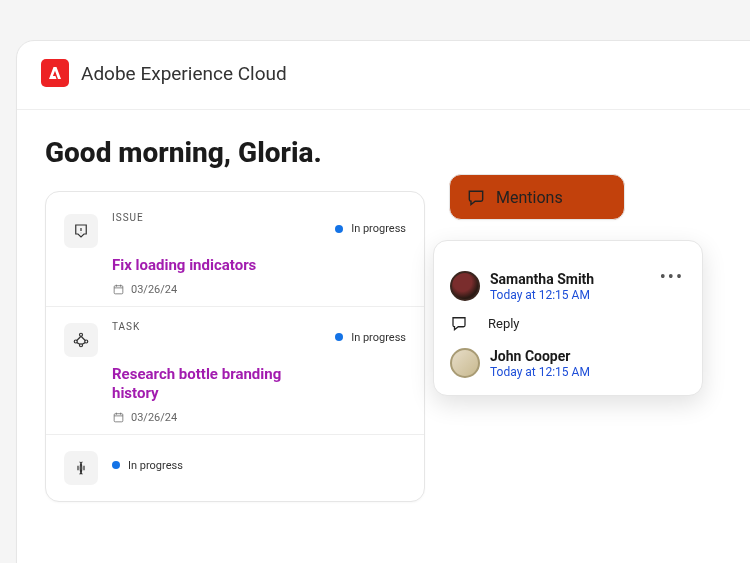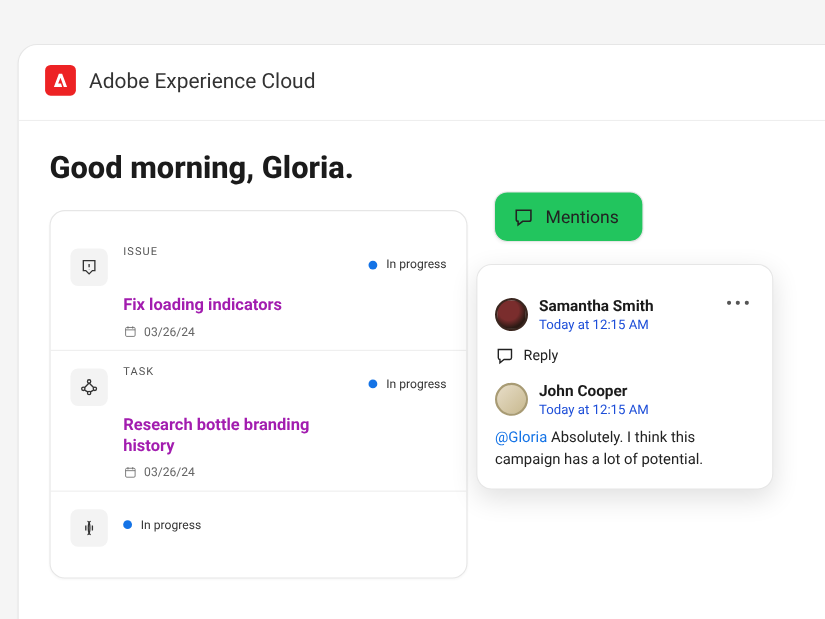--- a/index.html
+++ b/index.html
@@ -39,21 +39,21 @@
   .header-title { font-size: 19px; color: #333; }
 
   .content { padding: 26px 28px; position: relative; }
   .greeting { font-size: 28px; font-weight: 800; color: #1b1b1b; margin-bottom: 22px; }
 
   .worklist {
     width: 380px;
     background: #fff;
     border: 1px solid #e6e6e6;
     border-radius: 14px;
-    padding: 18px 0;
+    padding: 6px 0;
     box-shadow: 0 1px 2px rgba(0,0,0,0.03);
   }
   .work-item {
     display: grid;
     grid-template-columns: 36px 1fr auto;
     column-gap: 12px;
     padding: 14px 18px 10px 18px;
     border-bottom: 1px solid #eee;
   }
   .work-item:last-child { border-bottom: none; }
@@ -70,22 +70,22 @@
   .work-title { font-size: 15px; font-weight: 700; color: #a21caf; line-height: 1.3; margin-top: 32px; }
   .work-date-row { display: flex; align-items: center; gap: 6px; margin-top: 6px; color: #666; font-size: 11px; }
   .work-date-row svg { width: 13px; height: 13px; stroke: #666; fill:none; stroke-width:1.4; }
   .work-status { display: flex; align-items: center; gap: 8px; font-size: 11px; color: #333; align-self: flex-start; margin-top: 10px; }
   .status-dot { width: 8px; height: 8px; background: #1473e6; border-radius: 50%; }
 
   .mentions-header {
     position: absolute;
     top: 64px; 
     left: 432px;
-    width: 136px;
-    background: #22c55e;
+    width: 176px;
+    background: #c2410c;
     border: 1px solid #e6e6e6;
     border-radius: 12px;
     padding: 12px 16px;
     display: flex; align-items: center; gap: 10px;
     box-shadow: 0 1px 2px rgba(0,0,0,0.03);
   }
   .mentions-header svg { width: 20px; height: 20px; stroke:#222; fill:none; stroke-width:1.7; }
   .mentions-header-label { font-size: 16px; color: #222; }
 
   .mentions-panel {
@@ -104,21 +104,21 @@
   .mention-head { display: flex; align-items: flex-start; gap: 10px; }
   .avatar { width: 30px; height: 30px; border-radius: 50%; flex-shrink: 0; display:flex; align-items:center; justify-content:center; }
   .avatar.a1 { background: radial-gradient(circle at 40% 35%, #7a2d2d 0 40%, #2b1a14 70%); border: 2px solid #3a261f; }
   .avatar.a2 { background: linear-gradient(135deg,#e7ddc8,#c8b98f); border: 2px solid #a89b74; }
   .mention-meta { flex: 1; }
   .mention-name { font-size: 14px; font-weight: 700; color: #1a1a1a; }
   .mention-time { font-size: 12px; color: #1d4ed8; margin-top: 1px; }
   .more-icon { color: #555; font-size: 18px; line-height: 12px; cursor: pointer; padding: 0 2px; letter-spacing: 2px; }
   .mention-body { font-size: 13.5px; color: #222; line-height: 1.45; margin-top: 10px; }
   .mention-body .at { color: #1473e6; }
-  .reply-row { display:flex; align-items:center; gap:8px; margin-top: 12px; color:#222; font-size: 13px; cursor:pointer; }
+  .reply-row { display:flex; align-items:center; gap:20px; margin-top: 12px; color:#222; font-size: 13px; cursor:pointer; }
   .reply-row svg { width:18px; height:18px; stroke:#222; fill:none; stroke-width:1.7; }
 </style>
 </head>
 <body>
 
 <div class="frame">
   <div class="header">
     <div class="adobe-logo">
       <svg viewBox="0 0 24 24">
           <path d="M4 20 L10 4 L14 4 L20 20 L16 20 L12 9 L9.2 16 L12.6 16 L14 20 Z" fill="#fff"></path>
@@ -227,21 +227,18 @@
       </div>
 
       <div class="mention">
         <div class="mention-head">
           <div class="avatar a2"></div>
           <div class="mention-meta">
             <div class="mention-name">John Cooper</div>
             <div class="mention-time">Today at 12:15 AM</div>
           </div>
         </div>
-        <div class="mention-body">
-          <span class="at">@Gloria</span><span> Absolutely. I think this campaign has a lot of potential.</span>
-        </div>
       </div>
 
     </div>
 
   </div>
 </div>
 
 </body></html>

